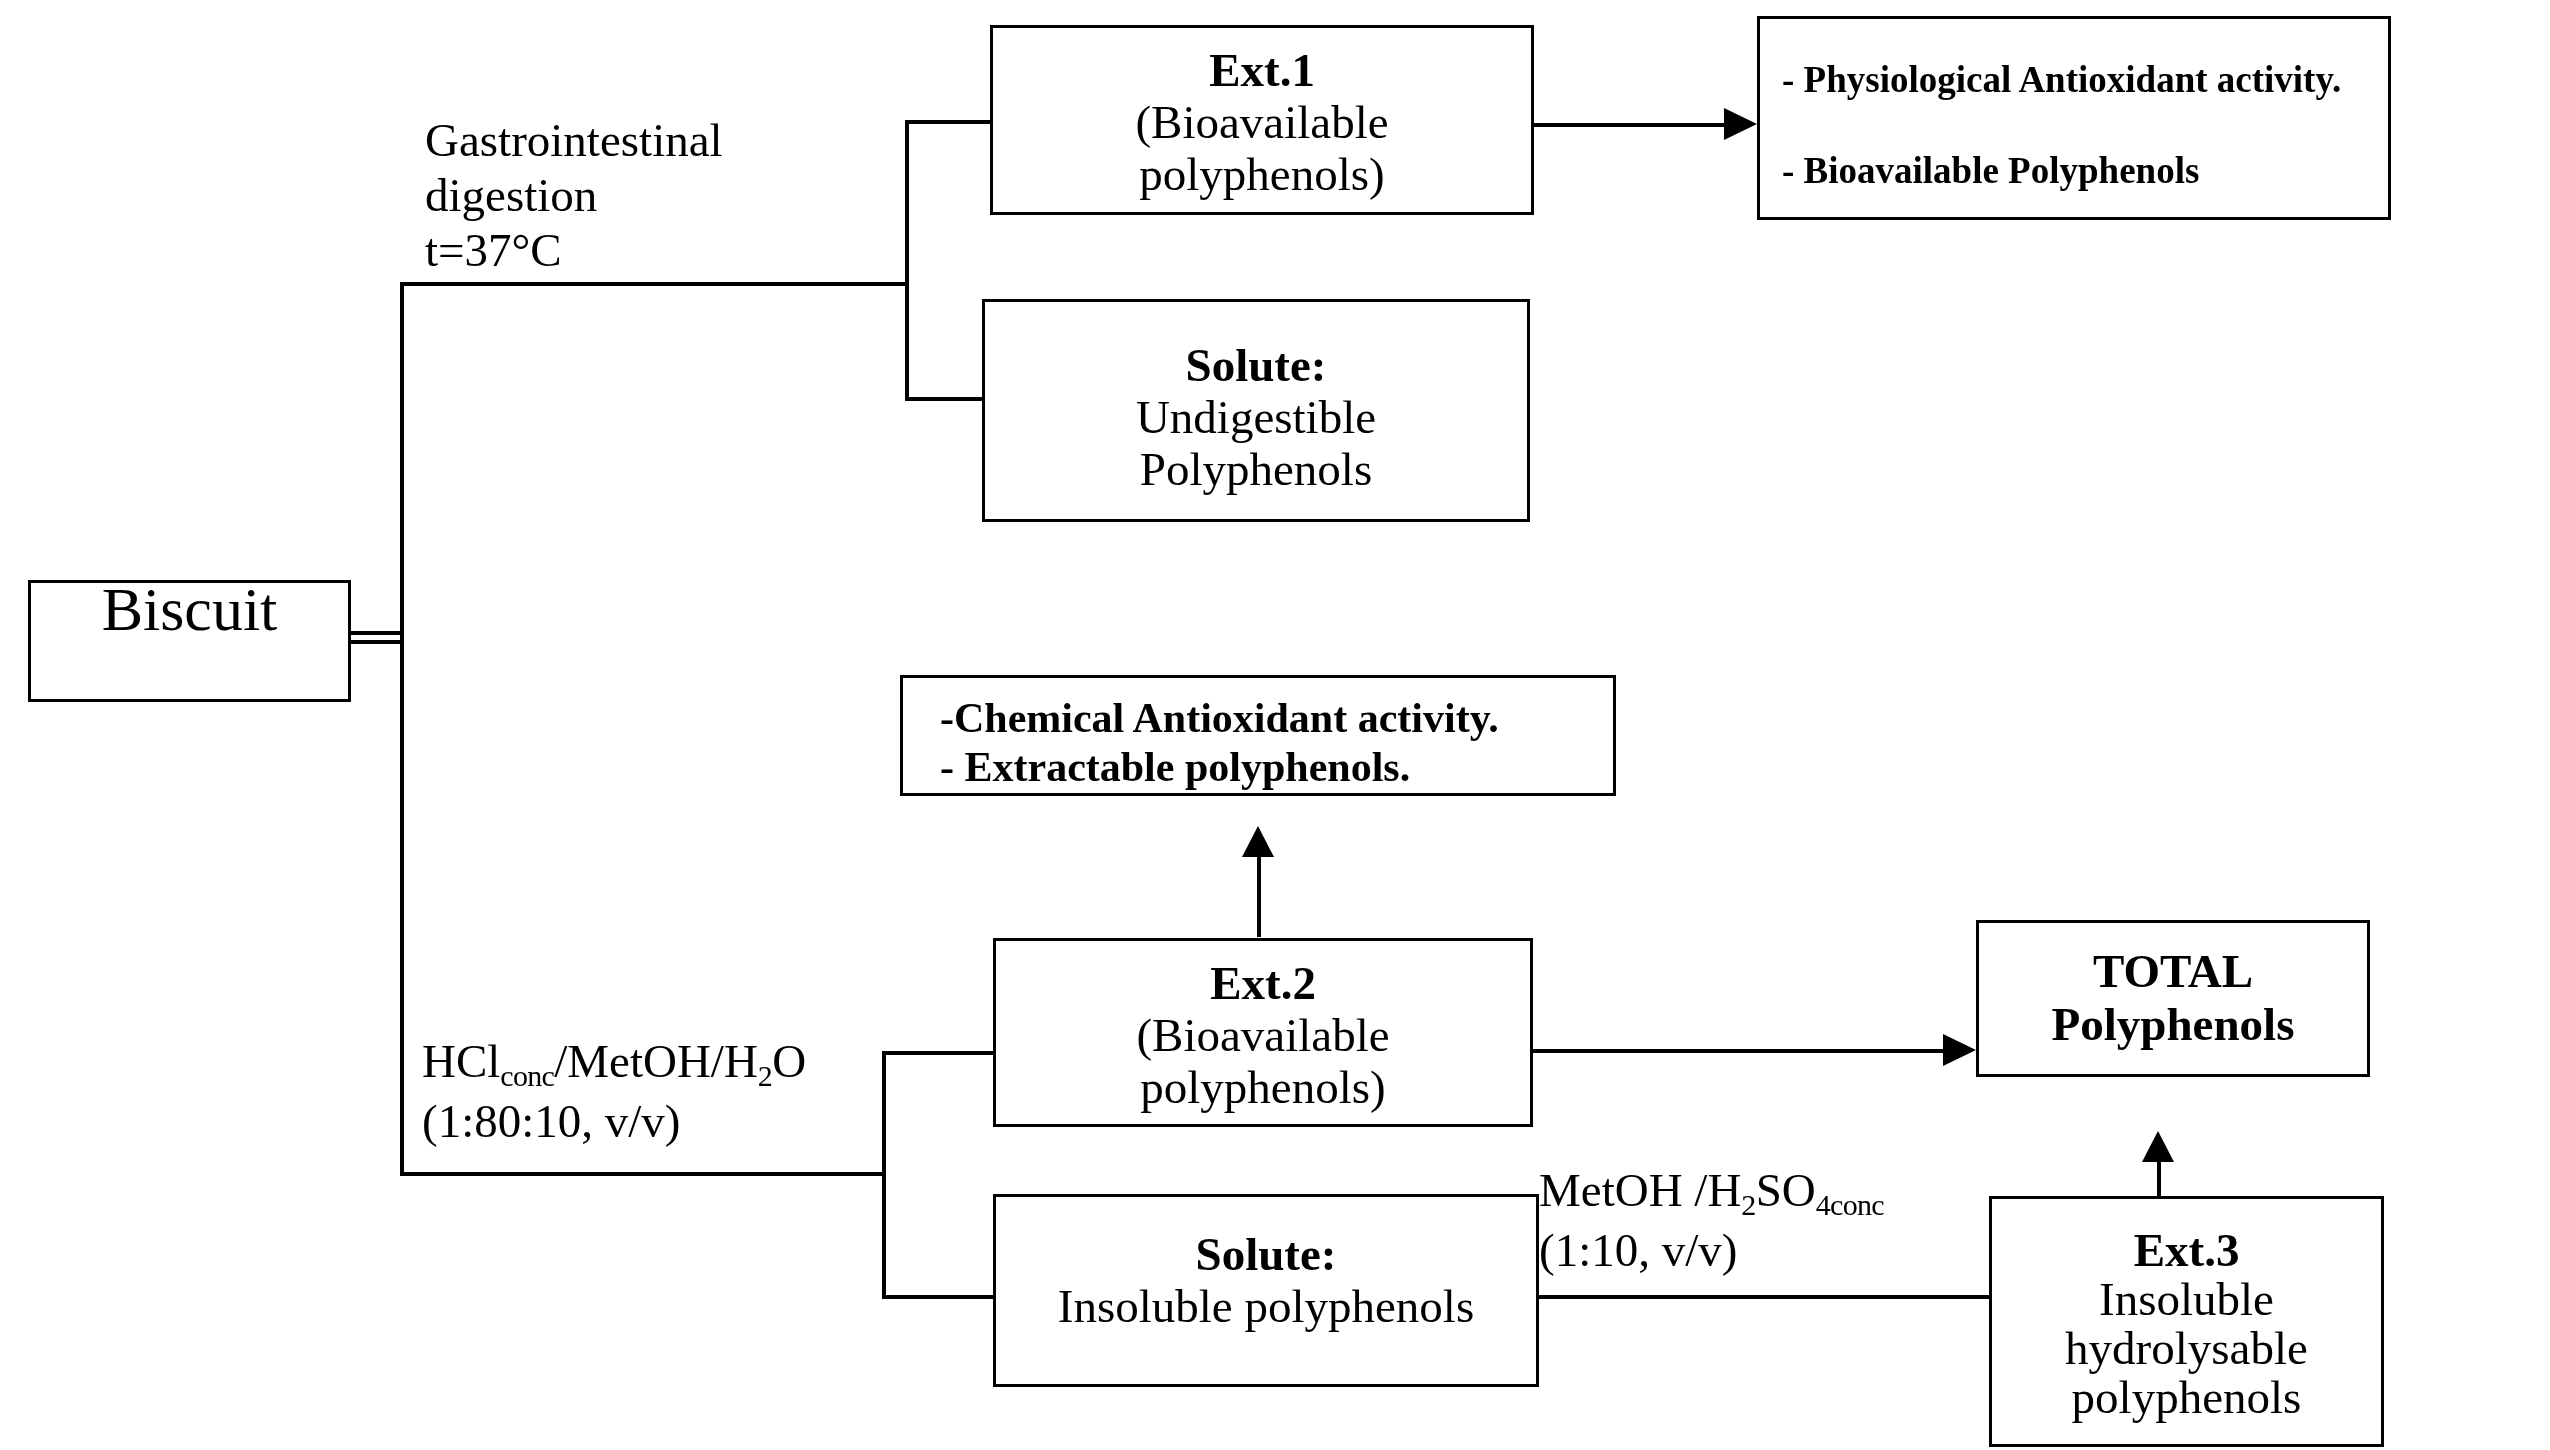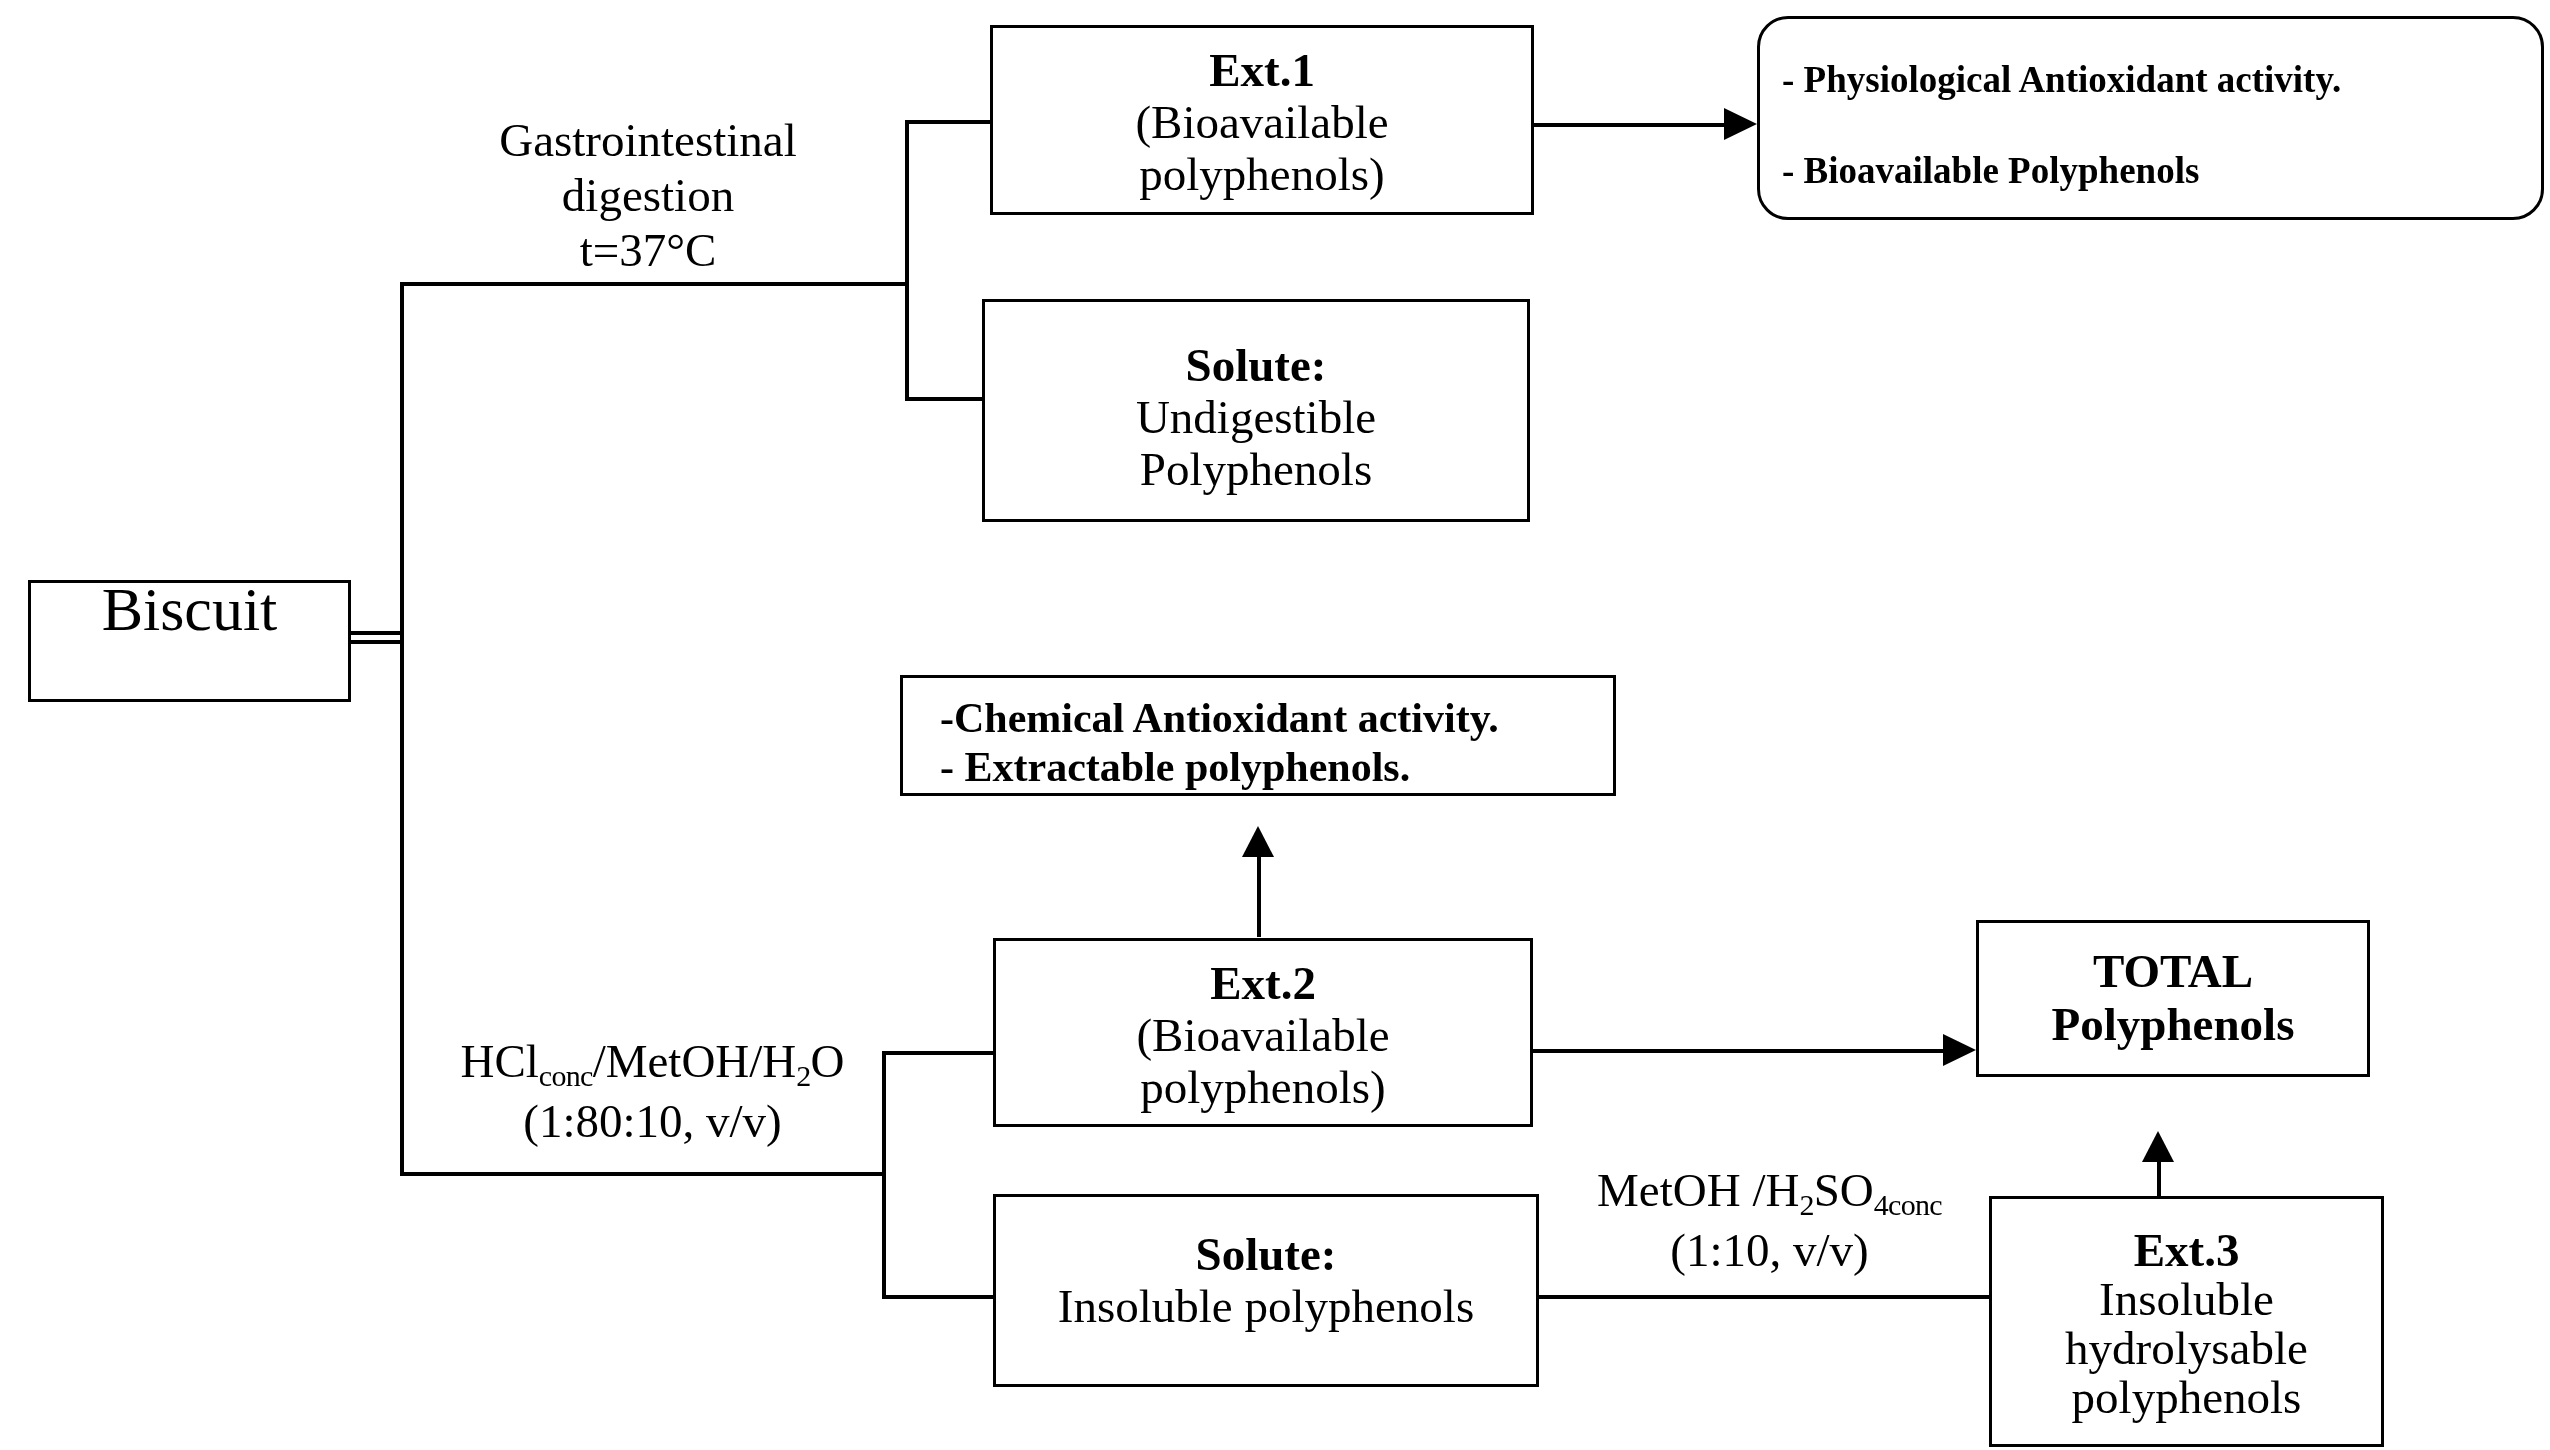--- a/index.html
+++ b/index.html
@@ -31,21 +31,21 @@
     border-left: 33px solid #000;
   }
   .ah-up {
     position: absolute; width: 0; height: 0;
     border-left: 16.3px solid transparent;
     border-right: 16.3px solid transparent;
     border-bottom: 31px solid #000;
   }
   .lbl {
     position: absolute;
-    text-align: center;
+    text-align: left;
     font-size: 47px;
     line-height: 55px;
     white-space: nowrap;
   }
   .sb {
     font-size: 30px;
     position: relative;
     bottom: -9px;
     letter-spacing: -0.7px;
   }
@@ -99,21 +99,21 @@
 
   <div class="box" id="solute1-box" style="left:982px; top:299px; width:548px; height:223px;">
     <div class="bold">Solute:</div>
     <div>Undigestible</div>
     <div>Polyphenols</div>
   </div>
 
   <div class="hl" style="left:1534px; top:123px; width:195px;"></div>
   <div class="ah-right" style="left:1724px; top:108px;"></div>
 
-  <div class="box results bold" id="phys-box" style="left:1757px; top:16.3px; width:787px; height:204px;border-radius:31px;">
+  <div class="box results bold" id="phys-box" style="left:1757px; top:16.3px; width:634px; height:204px;">
     <div class="item1">- Physiological Antioxidant activity.</div>
     <div class="item2">- Bioavailable Polyphenols</div>
   </div>
 
   <div class="box results bold" id="chem-box" style="left:900px; top:675px; width:716px; height:121px;">
     <div>-Chemical Antioxidant activity.</div>
     <div>- Extractable polyphenols.</div>
   </div>
   <div class="ah-up" style="left:1242px; top:826px;"></div>
   <div class="vl" style="left:1257px; top:857px; height:80px;"></div>

